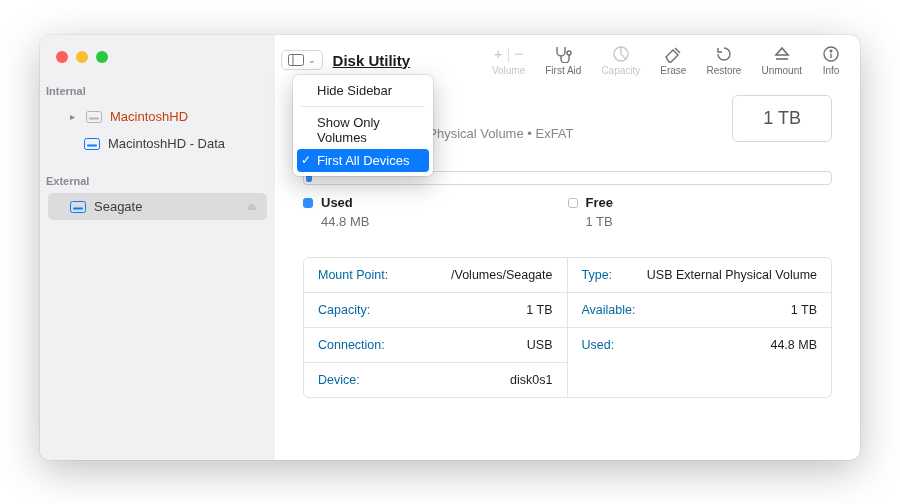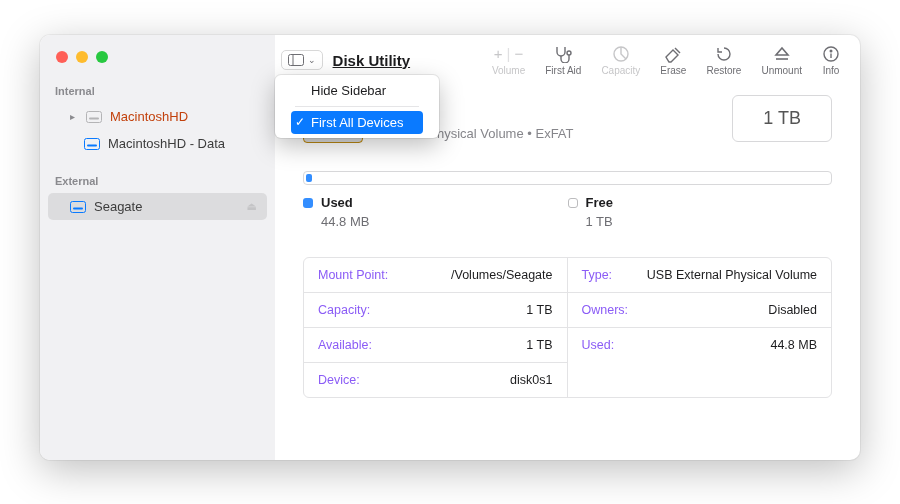--- a/index.html
+++ b/index.html
@@ -31,21 +31,21 @@
   }
   .traffic {
     display: flex;
     gap: 8px;
     padding: 4px 0 18px 16px;
   }
   .dot { width: 12px; height: 12px; border-radius: 50%; }
   .red { background: #ff5f57; }
   .yellow { background: #febc2e; }
   .green { background: #28c840; }
-  .side-section { font-size: 11px; color: #8a8a8e; padding: 4px 15px 6px; font-weight: 600; }
+  .side-section { font-size: 11px; color: #8a8a8e; padding: 4px 6px 6px; font-weight: 600; }
   .side-item {
     display: flex; align-items: center; gap: 8px;
     padding: 6px 10px 6px 22px;
     color: #3c3c3c;
     border-radius: 5px;
     margin: 0 8px;
     cursor: default;
   }
   .side-item.indent { padding-left: 36px; }
   .side-item.selected { background: #dcdcde; }
@@ -82,26 +82,26 @@
     display: flex; flex-direction: column; align-items: center;
     gap: 2px; padding: 0 8px;
     color: #6e6e73; font-size: 10px;
     cursor: default;
   }
   .tb-btn.disabled { color: #c6c6c8; }
   .tb-btn svg, .tb-btn .glyph { height: 18px; }
   .vol-pm { display:flex; align-items:center; gap:4px; font-size:15px; color:#c6c6c8; height:18px;}
   .dropdown {
     position: absolute;
-    left: 0; top: 40px;
-    width: 164px;
+    left: 18px; top: 40px;
+    width: 140px;
     background: #fff;
     border-radius: 6px;
     box-shadow: 0 8px 24px rgba(0,0,0,0.25), 0 0 0 1px rgba(0,0,0,0.08);
-    padding: 4px 12px;
+    padding: 4px 0;
     z-index: 10;
     font-size: 13px;
   }
   .dd-item {
     padding: 4px 12px 4px 24px;
     position: relative;
     color: #1d1d1f;
     cursor: default;
   }
   .dd-item .check {
@@ -139,21 +139,21 @@
   .info-table {
     margin-top: 28px;
     border: 1px solid #e3e3e5;
     border-radius: 6px;
     display: grid;
     grid-template-columns: 1fr 1fr;
   }
   .info-cell { display:flex; padding:10px 14px; border-bottom:1px solid #e3e3e5; font-size:12.5px;}
   .info-cell:nth-child(odd){ border-right:1px solid #e3e3e5;}
   .info-cell:nth-last-child(-n+2){ border-bottom:none;}
-  .info-key { color:#8b5cf6;text-align:right;}
+  .info-key { color:#0369a1;text-align:right;}
   .info-val { margin-left:auto; color:#1d1d1f;}
 </style>
 </head>
 <body>
 
 <div class="window">
 
   <div class="sidebar">
     <div class="traffic">
       <div class="dot red"></div>
@@ -255,20 +255,21 @@
             <circle cx="9" cy="6" r="0.8" fill="#6e6e73"></circle>
             <line x1="9" y1="8.5" x2="9" y2="13"></line>
           </svg>
         <span>Info</span>
       </div>
     </div>
 
     <div class="dropdown">
       <div class="dd-item">Hide Sidebar</div>
       <div class="dd-sep"></div>
+      <div class="dd-item">Show Only Volumes</div>
       <div class="dd-item selected">
         <span class="check">✓</span>
         <span>First All Devices</span>
       </div>
     </div>
 
     <div class="content">
       <div class="header-row">
         <div class="drive-icon"></div>
         <div>
@@ -306,28 +307,28 @@
           </div>
         <div class="info-cell">
             <span class="info-key">Type:</span>
             <span class="info-val">USB External Physical Volume</span>
           </div>
         <div class="info-cell">
             <span class="info-key">Capacity:</span>
             <span class="info-val">1 TB</span>
           </div>
         <div class="info-cell">
-            <span class="info-key">Owners:</span>
-            <span class="info-val">Disabled</span>
-          </div>
-        <div class="info-cell">
             <span class="info-key">Available:</span>
             <span class="info-val">1 TB</span>
           </div>
         <div class="info-cell">
+            <span class="info-key">Connection:</span>
+            <span class="info-val">USB</span>
+          </div>
+        <div class="info-cell">
             <span class="info-key">Used:</span>
             <span class="info-val">44.8 MB</span>
           </div>
         <div class="info-cell">
             <span class="info-key">Device:</span>
             <span class="info-val">disk0s1</span>
           </div>
       </div>
     </div>
   </div>

